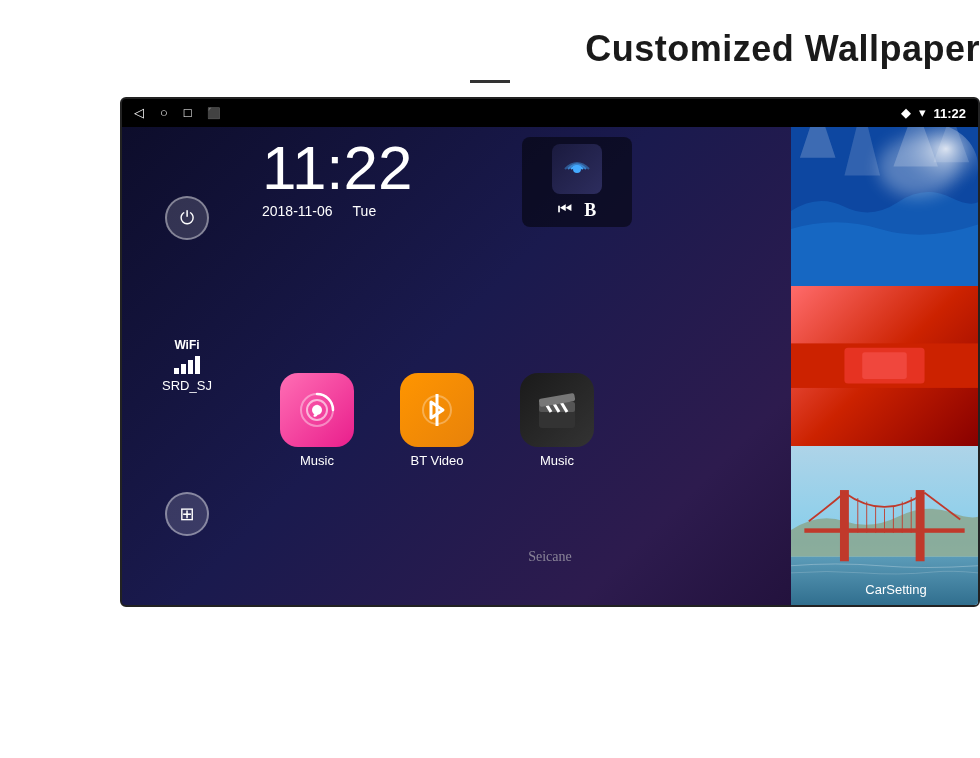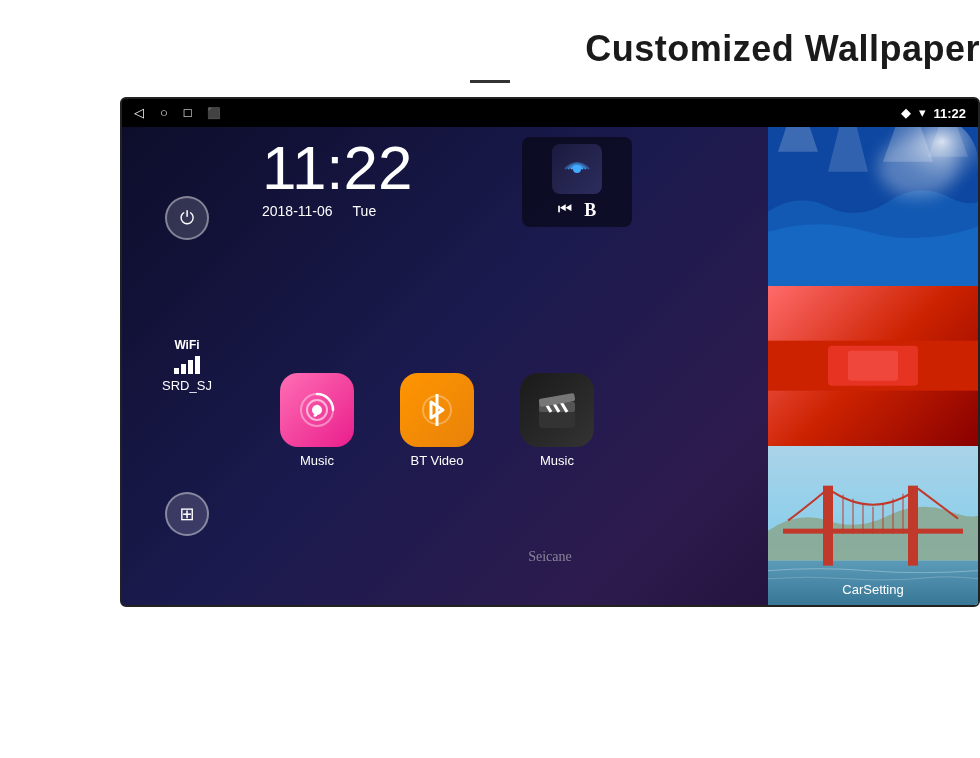--- a/index.html
+++ b/index.html
@@ -305,21 +305,21 @@
     
     .video-icon {
       background: linear-gradient(135deg, #1a1a1a, #333);
     }
 
     
     .right-panels {
       position: absolute;
       right: 0;
       top: 0;
-      width: 210px;
+      width: 187px;
       height: 100%;
       display: flex;
       flex-direction: column;
     }
 
     .photo-panel {
       flex: 1;
       position: relative;
       overflow: hidden;
     }

